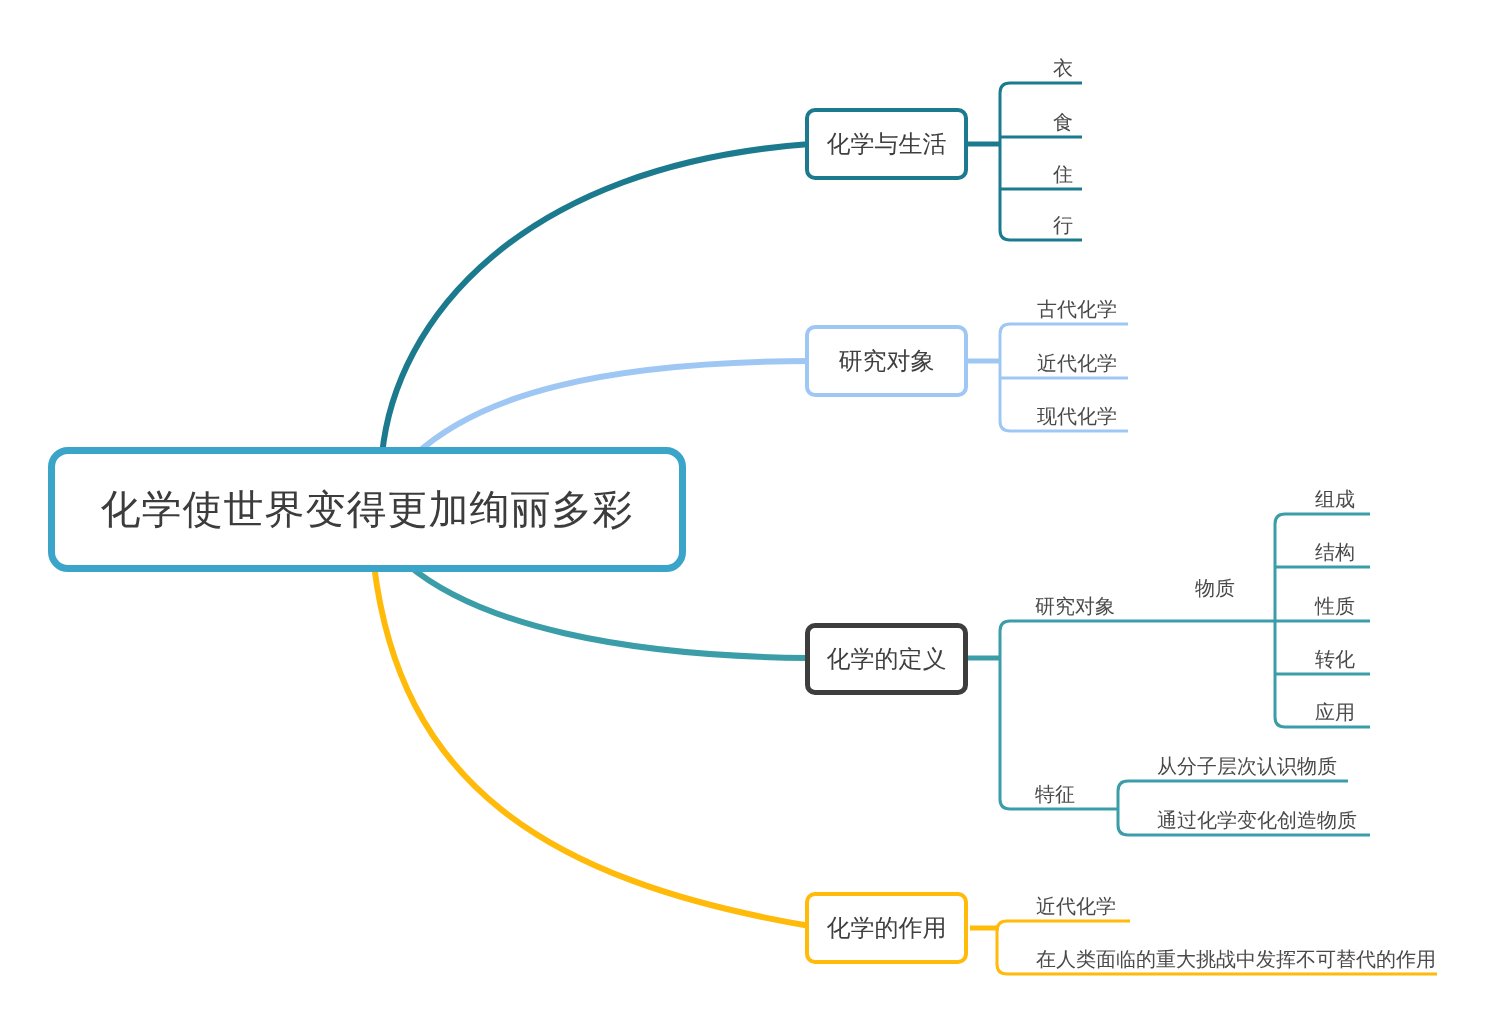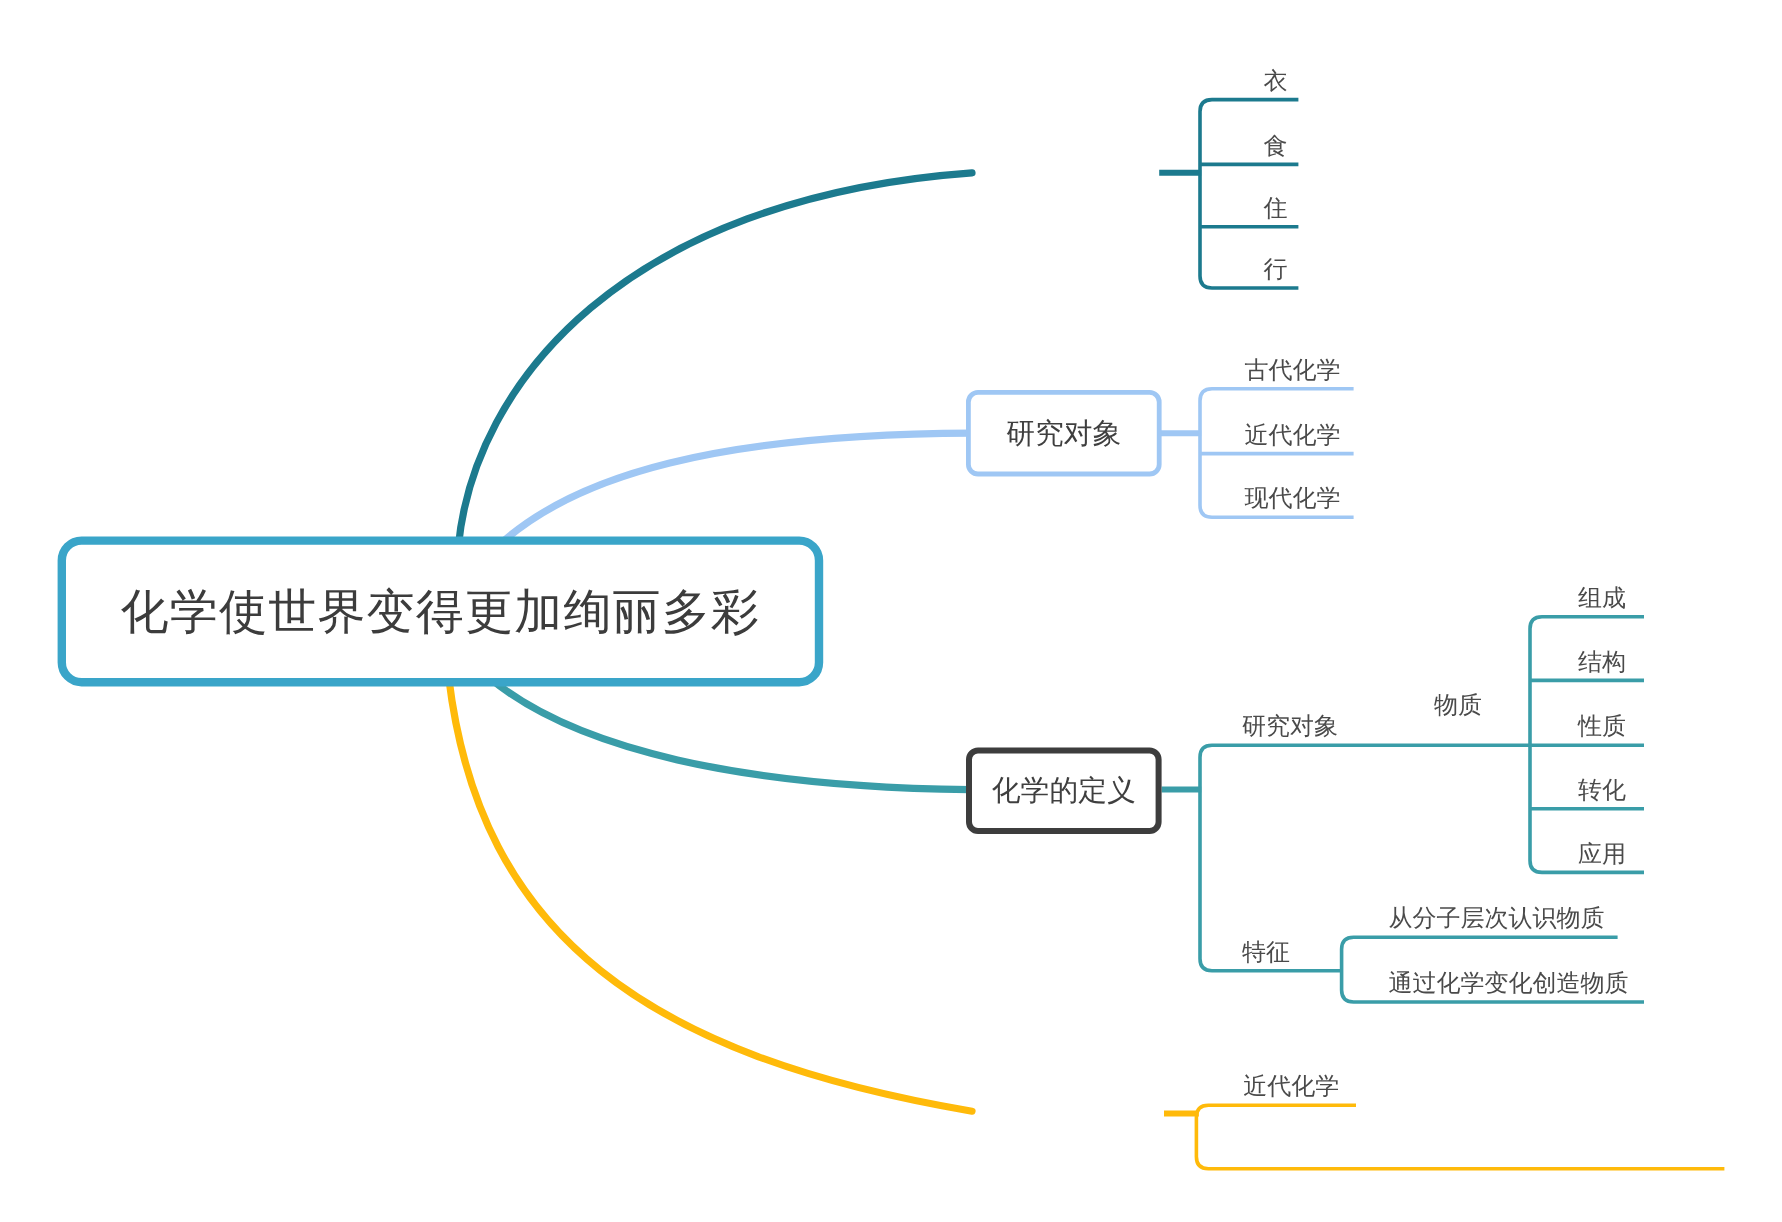--- a/index.html
+++ b/index.html
@@ -62,22 +62,24 @@
 
     <path d="M 1370 514 H 1285 Q 1275 514 1275 524 V 717 Q 1275 727 1285 727 H 1370 M 1275 567 H 1370 M 1275 621 H 1370 M 1275 674 H 1370" fill="none" stroke="#3a9da8" stroke-width="3"></path>
 
     <path d="M 1348 781 H 1128 Q 1118 781 1118 791 V 825 Q 1118 835 1128 835 H 1370" fill="none" stroke="#3a9da8" stroke-width="3"></path>
 
     <path d="M 1130 921 H 1007 Q 997 921 997 931 V 964 Q 997 974 1007 974 H 1437" fill="none" stroke="#ffba0a" stroke-width="3"></path>
   </svg>
 
   <div class="topic central">化学使世界变得更加绚丽多彩</div>
 
+  <div class="topic branch b-life">化学与生活</div>
   <div class="topic branch b-history">研究对象</div>
   <div class="topic branch b-definition">化学的定义</div>
+  <div class="topic branch b-role">化学的作用</div>
 
   <div class="child" style="left:1053px;top:57px">衣</div>
   <div class="child" style="left:1053px;top:111px">食</div>
   <div class="child" style="left:1053px;top:163px">住</div>
   <div class="child" style="left:1053px;top:214px">行</div>
 
   <div class="child" style="left:1037px;top:298px">古代化学</div>
   <div class="child" style="left:1037px;top:352px">近代化学</div>
   <div class="child" style="left:1037px;top:405px">现代化学</div>
 
@@ -86,14 +88,15 @@
   <div class="child" style="left:1315px;top:488px">组成</div>
   <div class="child" style="left:1315px;top:541px">结构</div>
   <div class="child" style="left:1315px;top:595px">性质</div>
   <div class="child" style="left:1315px;top:648px">转化</div>
   <div class="child" style="left:1315px;top:701px">应用</div>
   <div class="child" style="left:1035px;top:783px">特征</div>
   <div class="child" style="left:1157px;top:755px">从分子层次认识物质</div>
   <div class="child" style="left:1157px;top:809px">通过化学变化创造物质</div>
 
   <div class="child" style="left:1036px;top:895px">近代化学</div>
+  <div class="child" style="left:1036px;top:948px">在人类面临的重大挑战中发挥不可替代的作用</div>
 
 </div>
 
 </body></html>

